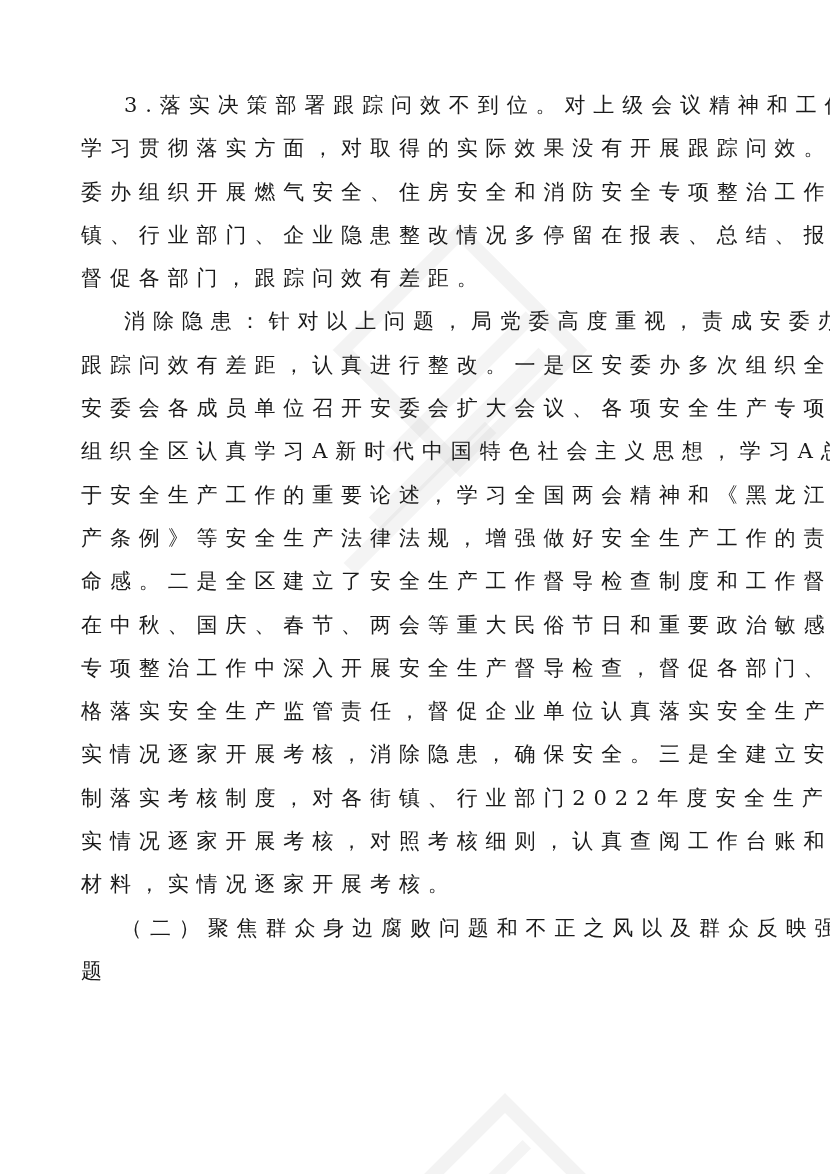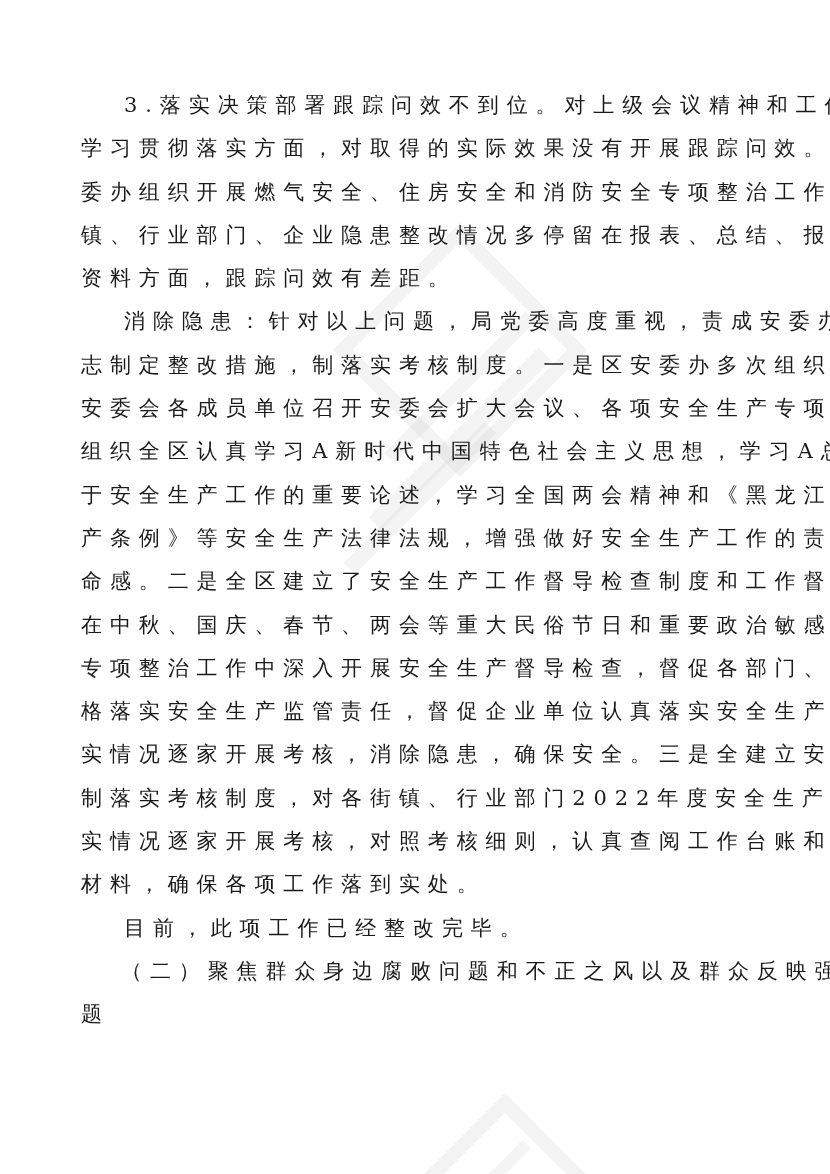--- a/index.html
+++ b/index.html
@@ -74,44 +74,43 @@
   </div>
 
   <div class="content">
 
     <div class="line indent">
       <span class="b">3.落实决策部署跟踪问效不到位。</span><span>对上级会议精神和工作要求在</span>
     </div>
     <div class="line">学习贯彻落实方面，对取得的实际效果没有开展跟踪问效。例如区安</div>
     <div class="line">委办组织开展燃气安全、住房安全和消防安全专项整治工作中，对街</div>
     <div class="line">镇、行业部门、企业隐患整改情况多停留在报表、总结、报告、影像</div>
-    <div class="line">资料方面，跟踪问效有差距。</div>
+    <div class="line">督促各部门，跟踪问效有差距。</div>
 
     <div class="line indent">
       <span class="b">消除隐患：</span><span>针对以上问题，局党委高度重视，责成安委办负责同</span>
     </div>
     <div class="line">
-      <span>志制定整改措施，制落实考核制度。</span><span class="b">一是</span><span>区安委办多次组织全区各街镇、</span>
+      <span>跟踪问效有差距，认真进行整改。</span><span class="b">一是</span><span>区安委办多次组织全区各街镇、</span>
     </div>
     <div class="line">安委会各成员单位召开安委会扩大会议、各项安全生产专项整治会议，</div>
     <div class="line">组织全区认真学习A新时代中国特色社会主义思想，学习A总书记关</div>
     <div class="line">于安全生产工作的重要论述，学习全国两会精神和《黑龙江省安全生</div>
     <div class="line">产条例》等安全生产法律法规，增强做好安全生产工作的责任感和使</div>
     <div class="line">
       <span>命感。</span><span class="b">二是</span><span>全区建立了安全生产工作督导检查制度和工作督办制度。</span>
     </div>
     <div class="line">在中秋、国庆、春节、两会等重大民俗节日和重要政治敏感期及各个</div>
     <div class="line">专项整治工作中深入开展安全生产督导检查，督促各部门、各单位严</div>
     <div class="line">格落实安全生产监管责任，督促企业单位认真落实安全生产主体责任，</div>
     <div class="line">
       <span>实情况逐家开展考核，消除隐患，确保安全。</span><span class="b">三是</span><span>全建立安全生产责任</span>
     </div>
     <div class="line">制落实考核制度，对各街镇、行业部门2022年度安全生产责任制落</div>
     <div class="line">实情况逐家开展考核，对照考核细则，认真查阅工作台账和影像佐证</div>
-    <div class="line">材料，确保各项工作落到实处。</div>
+    <div class="line">材料，实情况逐家开展考核。</div>
 
-    <div class="line indent">目前，此项工作已经整改完毕。</div>
 
     <div class="line indent-small b">（二）聚焦群众身边腐败问题和不正之风以及群众反映强烈的问</div>
     <div class="line b">题</div>
 
   </div>
 </div>
 
 </body></html>

